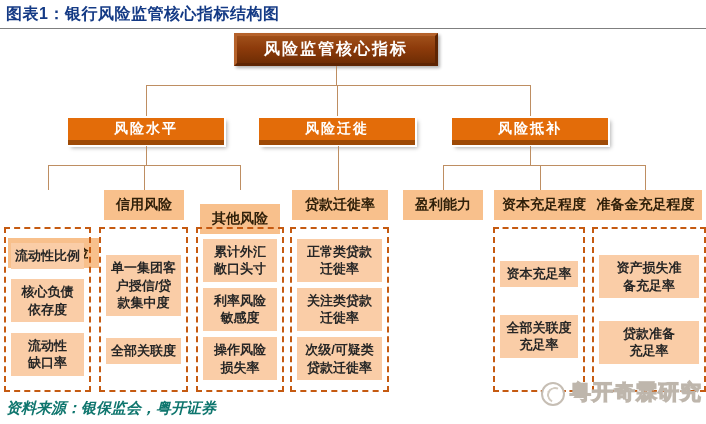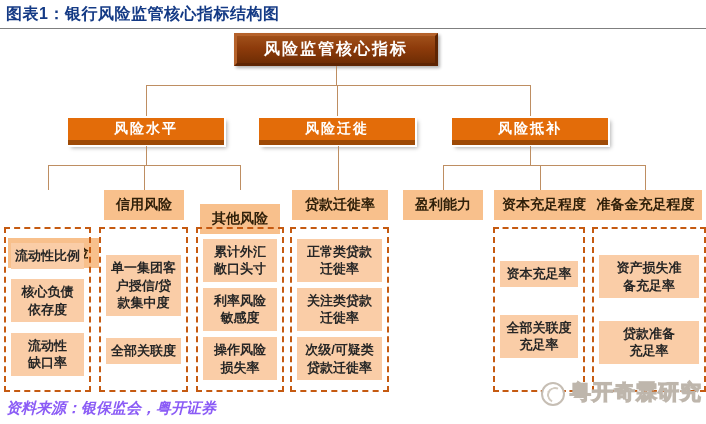--- a/index.html
+++ b/index.html
@@ -30,21 +30,21 @@
       color:var(--text-dark,#30200A);font-size:14px;font-weight:bold;
       display:flex;align-items:center;justify-content:center;white-space:nowrap;}
 
   .col-box{position:absolute;top:227px;height:165px;border:2px dashed var(--dash-orange,#C55A11);
       box-sizing:border-box;display:flex;flex-direction:column;justify-content:space-evenly;
       padding:4px 5px;}
   .item{background:var(--item-peach,#FACDA7);color:#262626;font-size:13px;font-weight:600;
       text-align:center;white-space:pre-line;line-height:1.35;padding:4px 1px;}
 
   .footer{position:absolute;left:6px;top:399px;font-family:"Liberation Serif","DejaVu Serif",serif;
-      font-style:italic;font-weight:bold;font-size:15px;color:#8b5cf6;}
+      font-style:italic;font-weight:bold;font-size:15px;color:#0f766e;}
 
   .watermark{position:absolute;right:4px;top:378px;display:flex;align-items:flex-end;gap:5px;}
   .wm-logo{width:24px;height:24px;border-radius:50%;border:2px solid #c6beb4;background:#fff;
       box-sizing:border-box;position:relative;}
   .wm-logo::before{content:"";position:absolute;left:4px;top:3px;width:12px;height:12px;
       border-radius:50%;border:2px solid #d2cabf;border-color:#d2cabf transparent transparent #d2cabf;
       transform:rotate(-20deg);}
   .wm-text{font-size:21px;font-weight:bold;color:#fff;letter-spacing:1px;
       -webkit-text-stroke:1.2px #beb6ac;text-shadow:0 0 1px #c8c0b6;}
 </style>

